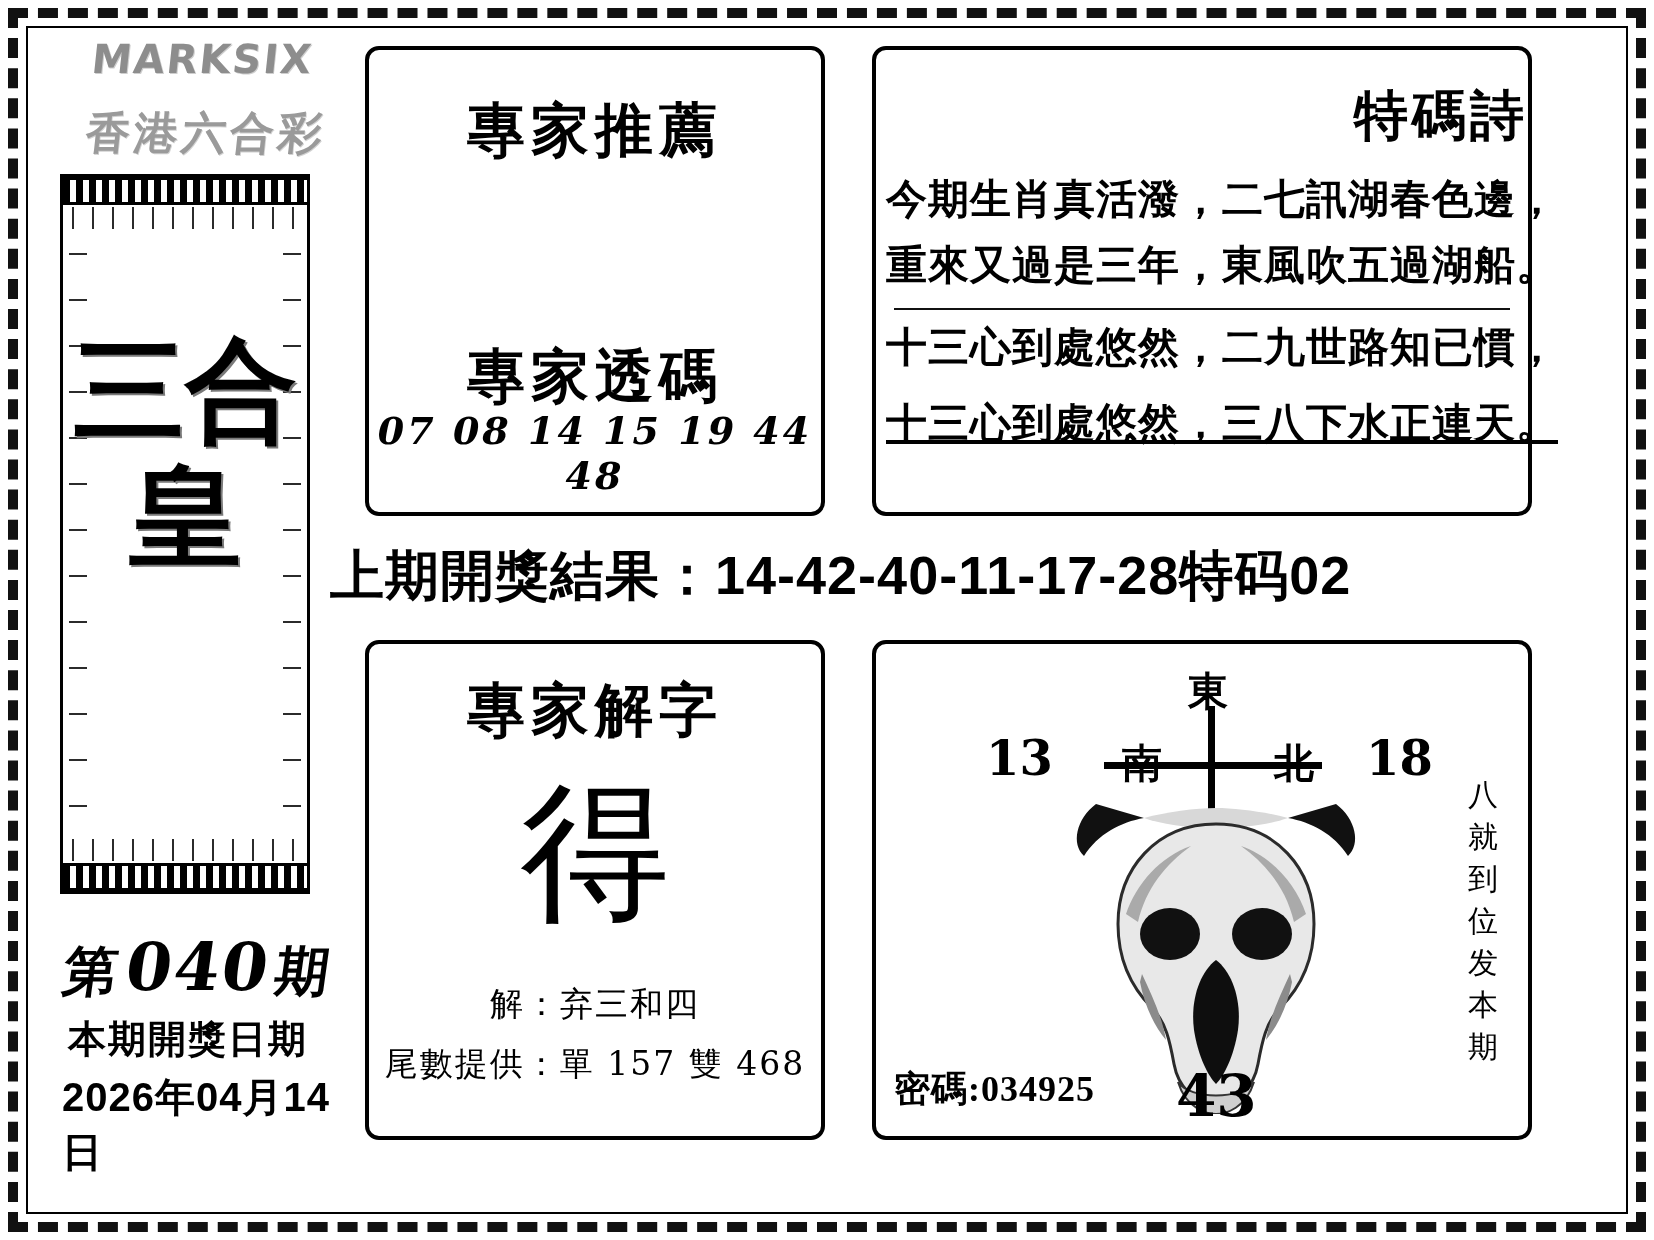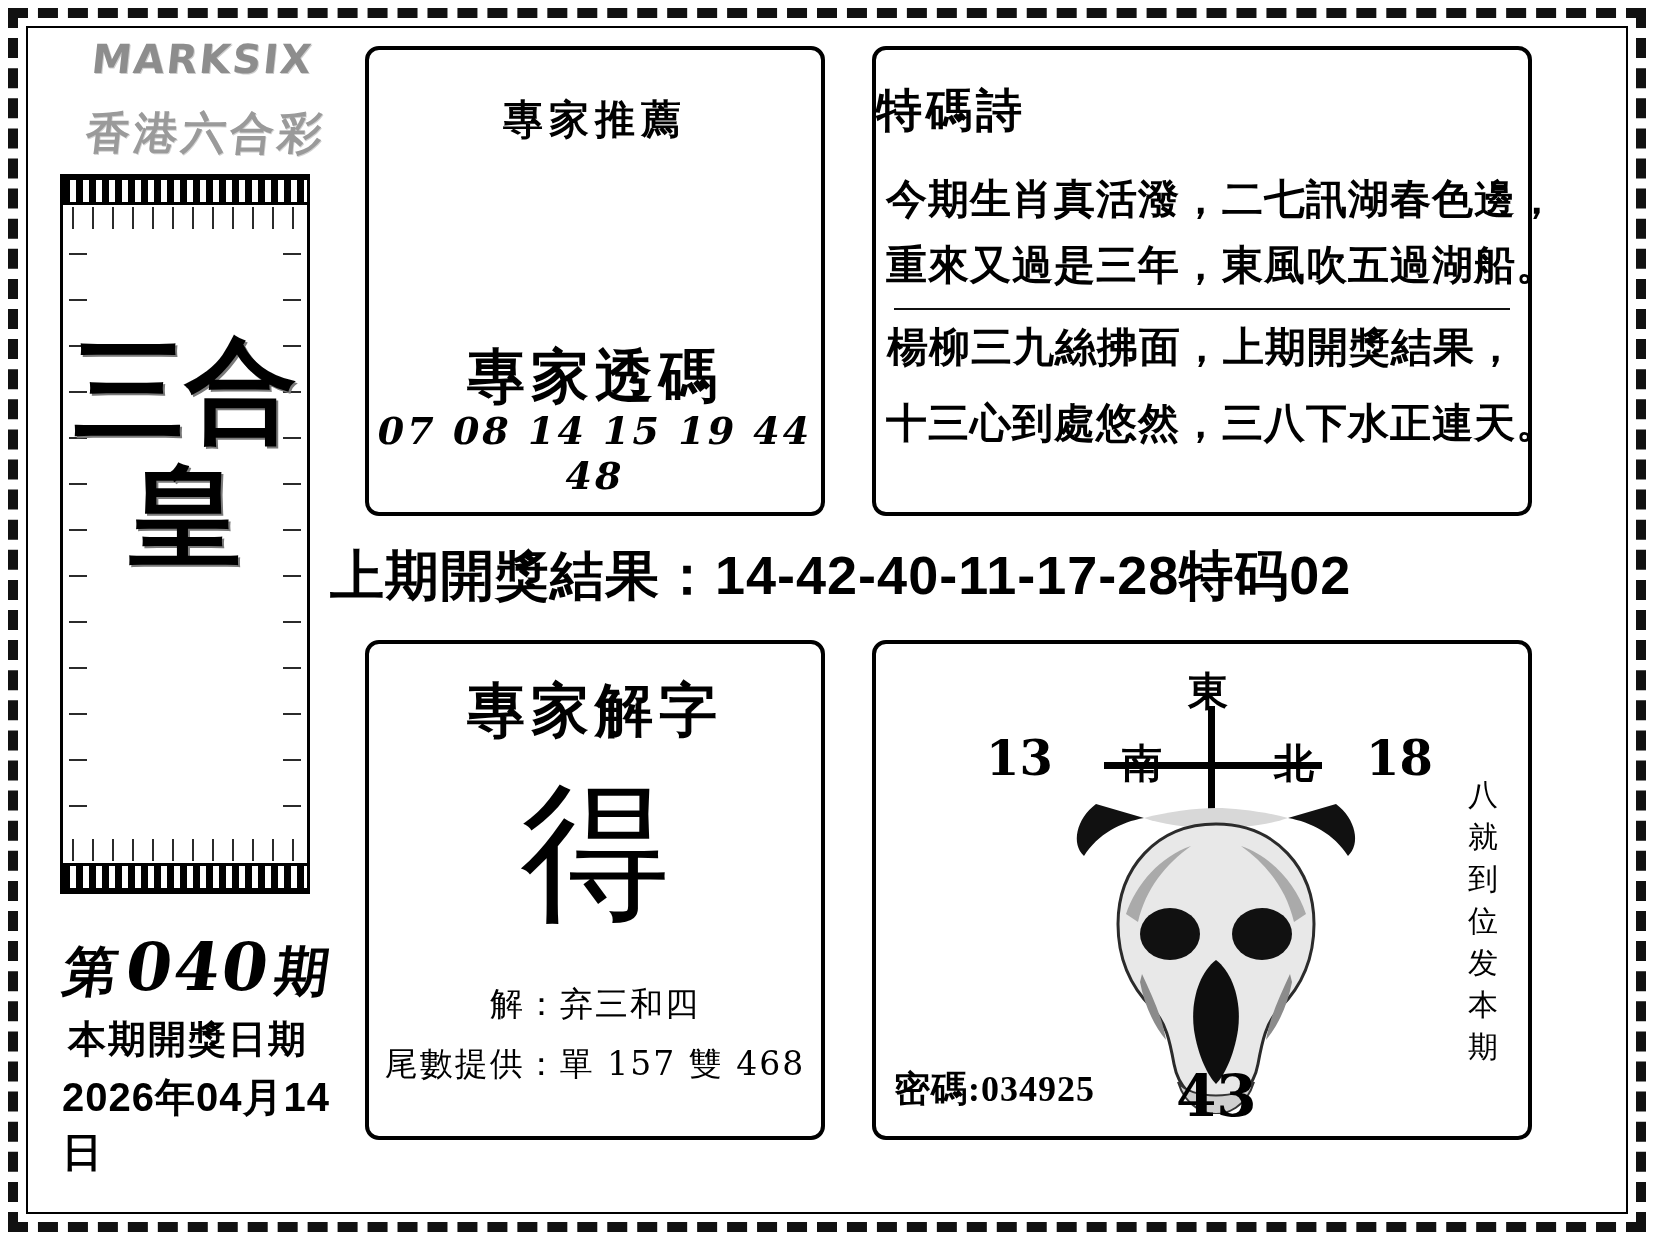--- a/index.html
+++ b/index.html
@@ -172,21 +172,21 @@
     box-sizing: border-box;
   }
 
   
   #box-expert { left: 365px; top: 46px; width: 460px; height: 470px; }
   #expert-title {
     position: absolute; left: 0; right: 0; top: 42px;
     text-align: center;
     font-family: "DejaVu Serif", serif;
     font-weight: bold;
-    font-size: 40px;
+    font-size: 58px;
     letter-spacing: 6px;
   }
   #zodiac-row {
     position: absolute; left: 0; right: 0; top: 188px;
     text-align: center;
     font-family: "DejaVu Serif", serif;
     font-weight: bold;
     font-size: 46px;
     letter-spacing: 10px;
   }
@@ -205,40 +205,40 @@
     font-style: italic;
     font-weight: bold;
     font-size: 38px;
     letter-spacing: 3px;
   }
 
   
   #box-poem { left: 872px; top: 46px; width: 660px; height: 470px; }
   #poem-title {
     position: absolute; left: 0; right: 0; top: 30px;
-    text-align: left;
-    font-family: "DejaVu Serif", serif;
-    font-weight: bold;
-    font-size: 46px;
+    text-align: right;
+    font-family: "DejaVu Serif", serif;
+    font-weight: bold;
+    font-size: 54px;
     letter-spacing: 4px;
   }
   .poem-line {
     position: absolute;
     left: 10px; right: 10px;
     text-align: center;
     font-family: "DejaVu Serif", serif;
     font-size: 41px;
     font-weight: 600;
     letter-spacing: 1px;
     white-space: nowrap;
   }
   #poem-l1 { top: 122px; }
   #poem-l2 { top: 188px; }
   #poem-l3 { top: 270px; }
-  #poem-l4 { top: 346px; }
+  #poem-l4 { top: 346px; text-decoration: underline; }
   #poem-sep {
     position: absolute;
     left: 18px; right: 18px; top: 258px;
     border-top: 2px solid #111;
   }
 
   
   #last-result {
     position: absolute;
     left: 330px;
@@ -376,21 +376,21 @@
     <div id="expert-title">專家推薦</div>
     <div id="expert-code-title">專家透碼</div>
     <div id="expert-numbers">07 08 14 15 19 44 48</div>
   </div>
 
   <div class="box" id="box-poem">
     <div id="poem-title">特碼詩</div>
     <div class="poem-line" id="poem-l2">重來又過是三年，東風吹五過湖船。</div>
     <div class="poem-line" id="poem-l1">今期生肖真活潑，二七訊湖春色邊，</div>
     <div id="poem-sep"></div>
-    <div class="poem-line" id="poem-l3">楊柳三九絲拂面，上期開獎結果，</div>
+    <div class="poem-line" id="poem-l3">十三心到處悠然，二九世路知已慣，</div>
     <div class="poem-line" id="poem-l4">十三心到處悠然，三八下水正連天。</div>
   </div>
 
   <div id="last-result">
     <span class="label">上期開獎結果：</span><span class="nums">14-42-40-11-17-28特码02</span>
   </div>
 
   <div class="box" id="box-word">
     <div id="word-title">專家解字</div>
     <div id="word-big">得</div>

